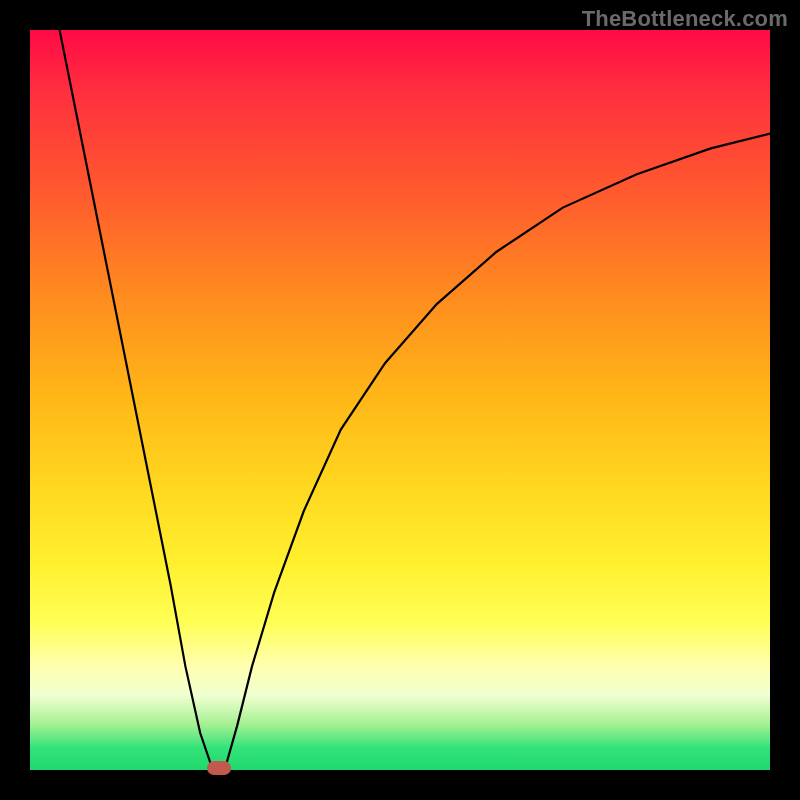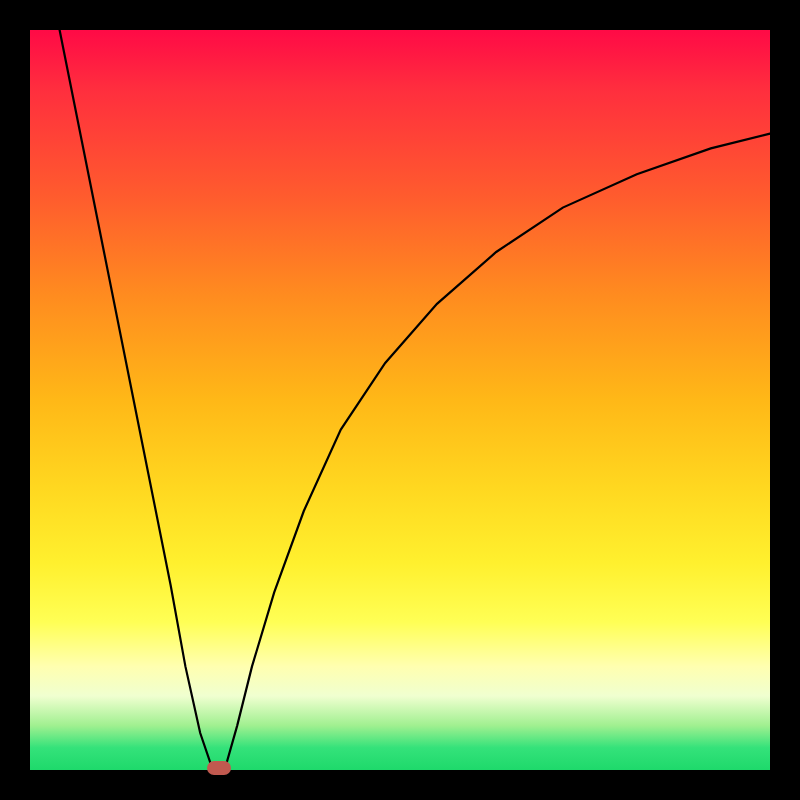--- a/index.html
+++ b/index.html
@@ -69,20 +69,21 @@
     fill: none;
     stroke: #000;
     stroke-width: 2.2;
     stroke-linecap: round;
   }
 </style>
 </head>
 <body>
 
 <div class="frame">
+  <div class="watermark">TheBottleneck.com</div>
   <div class="plot">
     <svg class="curve" viewBox="0 0 740 740">
       <path id="path-left" d="M29.6 0.0 L51.8 111.0 L74.0 222.0 L96.2 333.0 L118.4 444.0 L140.6 555.0 L155.4 636.4 L170.2 703.0 L182.8 740.0"></path>
       <path id="path-right" d="M194.6 740.0 L207.2 695.6 L222.0 636.4 L244.2 562.4 L273.8 481.0 L310.8 399.6 L355.2 333.0 L407.0 273.8 L466.2 222.0 L532.8 177.6 L606.8 144.3 L680.8 118.4 L740.0 103.6"></path>
     </svg>
     <div class="marker" id="min-marker" style="left: 176.7px; top: 731px; background: rgb(193, 89, 79);"></div>
   </div>
 </div>
 
 </body></html>

